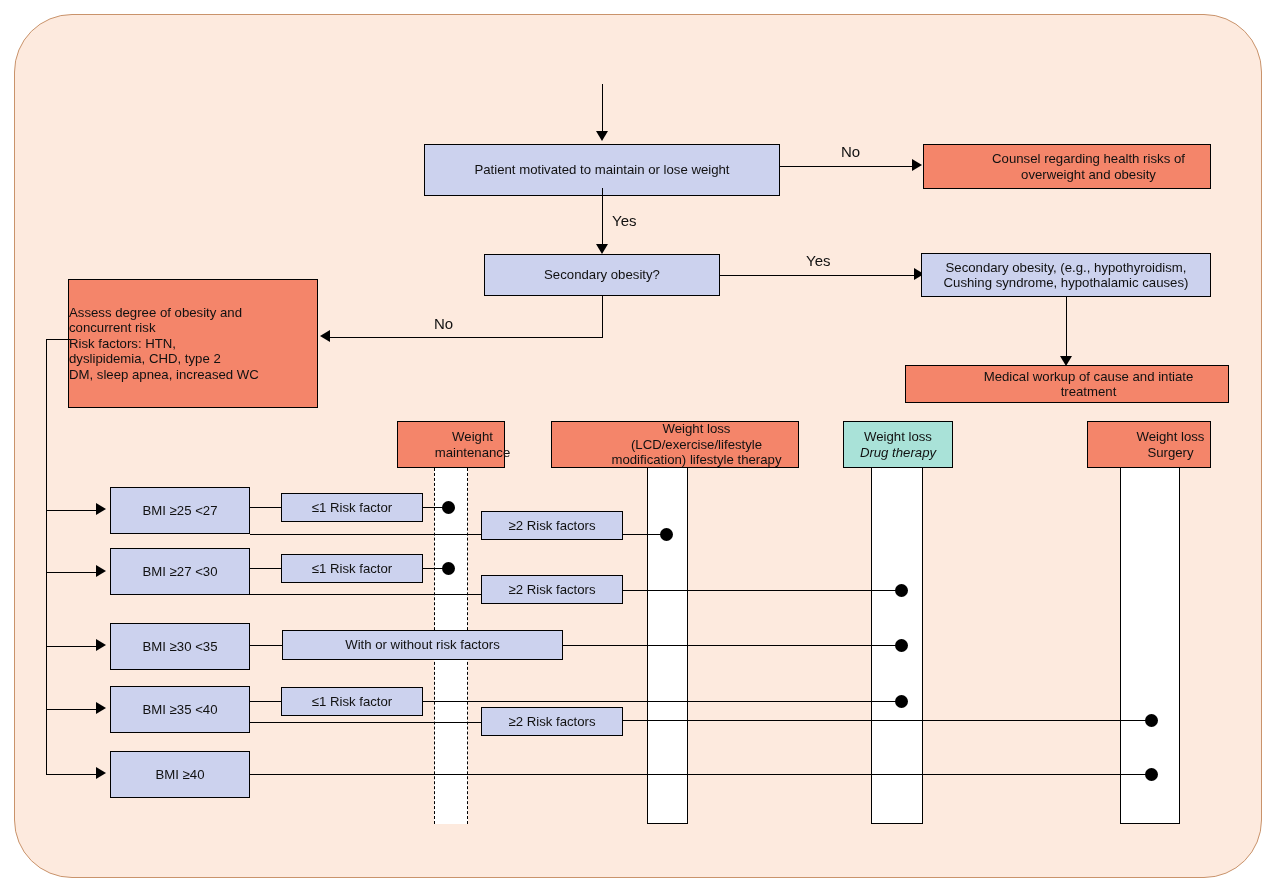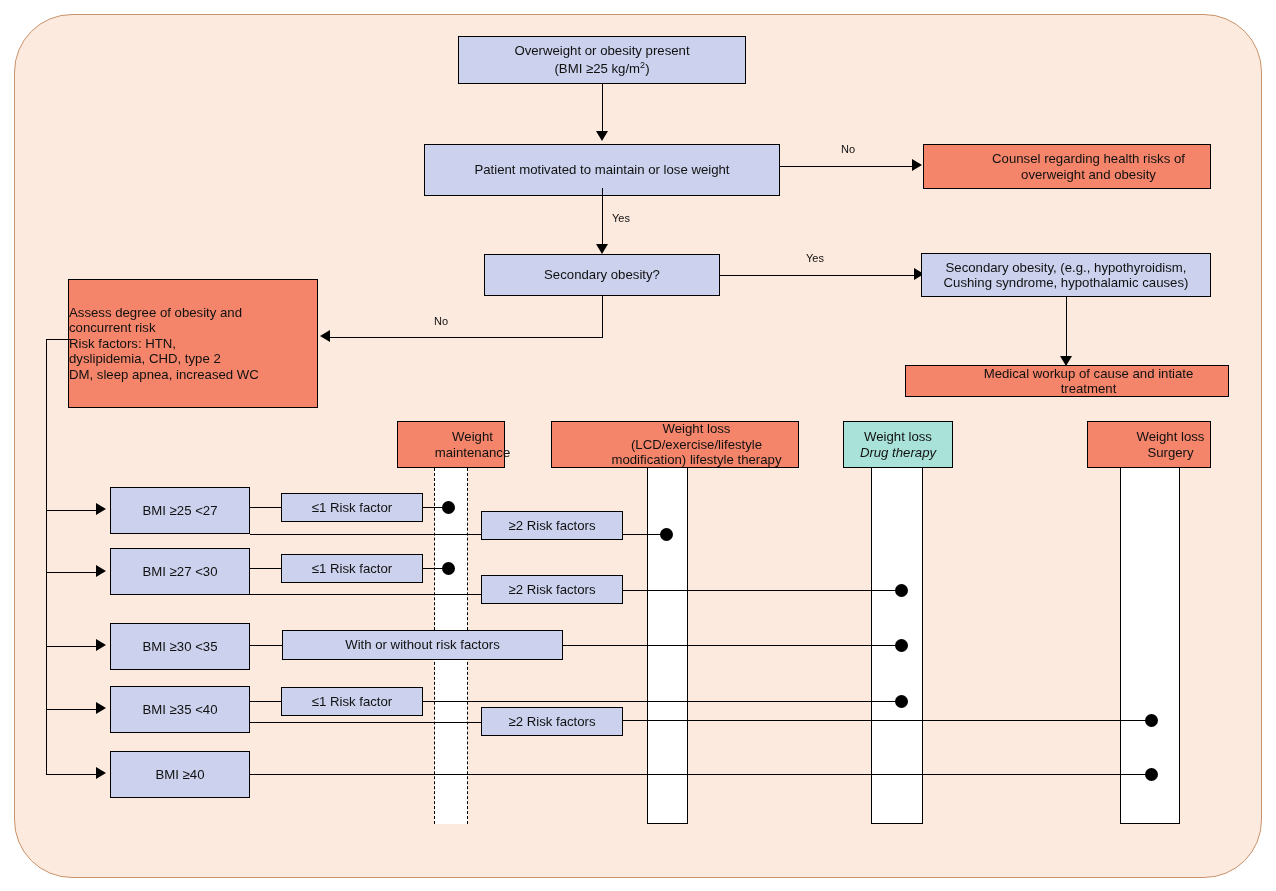--- a/index.html
+++ b/index.html
@@ -19,40 +19,34 @@
   .lf{justify-content:flex-start;text-align:left;padding-left:0;}
   .ital{font-style:italic;}
 
   
   .h{position:absolute;height:0;border-top:1.4px solid #000;}
   .v{position:absolute;width:0;border-left:1.4px solid #000;}
   .band{position:absolute;background:#ffffff;box-sizing:border-box;}
   .band.solid{border-left:1.4px solid #000;border-right:1.4px solid #000;border-bottom:1.4px solid #000;}
   .band.dash{border-left:1.6px dashed #000;border-right:1.6px dashed #000;}
   .dot{position:absolute;width:13px;height:13px;border-radius:50%;background:#000;}
-  .lbl{position:absolute;font-size:11px;color:#111;white-space:nowrap;}
+  .lbl{position:absolute;font-size:15px;color:#111;white-space:nowrap;}
 
   .arr{position:absolute;width:0;height:0;}
   .arr-d{border-left:6.5px solid transparent;border-right:6.5px solid transparent;border-top:10px solid #000;}
   .arr-r{border-top:6.5px solid transparent;border-bottom:6.5px solid transparent;border-left:10px solid #000;}
   .arr-l{border-top:6.5px solid transparent;border-bottom:6.5px solid transparent;border-right:10px solid #000;}
   sup{font-size:9px;vertical-align:super;}
 </style>
 </head>
 <body>
 
 <div id="stage">
   <div id="panel"></div>
 
-  <div class="box blue" style="left:458px;top:36px;width:288px;height:48px;flex-direction:column;">
-    <span>Overweight or obesity present</span>
-    <span>
-      <span>(BMI ≥25 kg/m</span><sup>2</sup><span>)</span>
-    </span>
-  </div>
 
   <div class="v" style="left:602px;top:84px;height:49px;"></div>
   <div class="arr arr-d" style="left:596px;top:131px;"></div>
 
   <div class="box blue" style="left:424px;top:144px;width:356px;height:52px;">
     <span>Patient motivated to maintain or lose weight</span>
   </div>
 
   <div class="h" style="left:780px;top:166px;width:135px;"></div>
   <div class="arr arr-r" style="left:912px;top:159px;"></div>
@@ -76,21 +70,21 @@
   <div class="lbl" style="left:806px;top:252px;">Yes</div>
 
   <div class="box blue" style="left:921px;top:253px;width:290px;height:44px;flex-direction:column;">
     <span>Secondary obesity, (e.g., hypothyroidism,</span>
     <span>Cushing syndrome, hypothalamic causes)</span>
   </div>
 
   <div class="v" style="left:1066px;top:297px;height:61px;"></div>
   <div class="arr arr-d" style="left:1060px;top:356px;"></div>
 
-  <div class="box orange" style="left:905px;top:365px;width:324px;height:32px;">
+  <div class="box orange" style="left:905px;top:365px;width:324px;height:38px;">
     <span>Medical workup of cause and intiate treatment</span>
   </div>
 
   <div class="v" style="left:602px;top:296px;height:42px;"></div>
   <div class="h" style="left:330px;top:337px;width:273px;"></div>
   <div class="arr arr-l" style="left:320px;top:330px;"></div>
   <div class="lbl" style="left:434px;top:315px;">No</div>
 
   <div class="box orange lf" style="left:68px;top:279px;width:250px;height:129px;flex-direction:column;align-items:flex-start;justify-content:center;">
     <span>Assess degree of obesity and</span>

